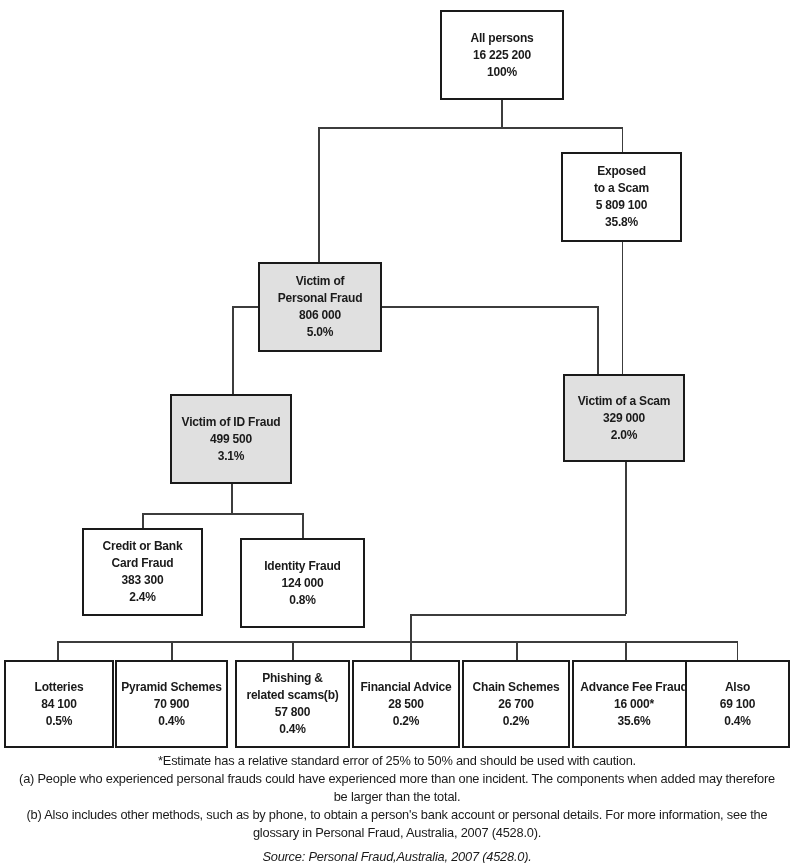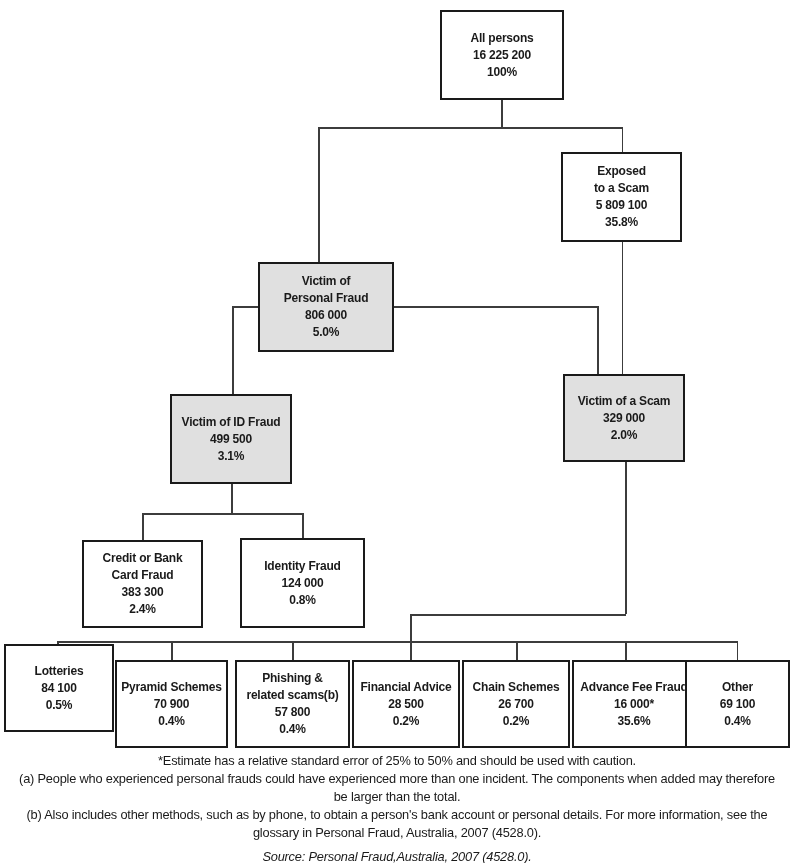--- a/index.html
+++ b/index.html
@@ -84,53 +84,53 @@
     <div class="npct">100%</div>
   </div>
 
   <div class="node" style="left:561px;top:152px;width:121px;height:90px">
     <div class="nlabel">Exposed
 to a Scam</div>
     <div class="nvalue">5 809 100</div>
     <div class="npct">35.8%</div>
   </div>
 
-  <div class="node shaded" style="left:258px;top:262px;width:136px;height:90px">
+  <div class="node shaded" style="left:258px;top:262px;width:124px;height:90px">
     <div class="nlabel">Victim of
 Personal Fraud</div>
     <div class="nvalue">806 000</div>
     <div class="npct">5.0%</div>
   </div>
 
   <div class="node shaded" style="left:170px;top:394px;width:122px;height:90px">
     <div class="nlabel">Victim of ID Fraud</div>
     <div class="nvalue">499 500</div>
     <div class="npct">3.1%</div>
   </div>
 
   <div class="node shaded" style="left:563px;top:374px;width:122px;height:88px">
     <div class="nlabel">Victim of a Scam</div>
     <div class="nvalue">329 000</div>
     <div class="npct">2.0%</div>
   </div>
 
-  <div class="node" style="left:82px;top:540px;width:121px;height:88px">
+  <div class="node" style="left:82px;top:528px;width:121px;height:88px">
     <div class="nlabel">Credit or Bank
 Card Fraud</div>
     <div class="nvalue">383 300</div>
     <div class="npct">2.4%</div>
   </div>
 
   <div class="node" style="left:240px;top:538px;width:125px;height:90px">
     <div class="nlabel">Identity Fraud</div>
     <div class="nvalue">124 000</div>
     <div class="npct">0.8%</div>
   </div>
 
-  <div class="node" style="left:4px;top:644px;width:110px;height:88px">
+  <div class="node" style="left:4px;top:660px;width:110px;height:88px">
     <div class="nlabel">Lotteries</div>
     <div class="nvalue">84 100</div>
     <div class="npct">0.5%</div>
   </div>
 
   <div class="node" style="left:115px;top:660px;width:113px;height:88px">
     <div class="nlabel">Pyramid Schemes</div>
     <div class="nvalue">70 900</div>
     <div class="npct">0.4%</div>
   </div>
@@ -154,21 +154,21 @@
     <div class="npct">0.2%</div>
   </div>
 
   <div class="node" style="left:572px;top:660px;width:124px;height:88px">
     <div class="nlabel">Advance Fee Fraud</div>
     <div class="nvalue">16 000*</div>
     <div class="npct">35.6%</div>
   </div>
 
   <div class="node" style="left:685px;top:660px;width:105px;height:88px">
-    <div class="nlabel">Other</div>
+    <div class="nlabel">Also</div>
     <div class="nvalue">69 100</div>
     <div class="npct">0.4%</div>
   </div>
 
   <div class="footnotes">
     <div class="fn-line">*Estimate has a relative standard error of 25% to 50% and should be used with caution.</div>
     <div class="fn-line">(a) People who experienced personal frauds could have experienced more than one incident.  The components when added may therefore</div>
     <div class="fn-line">be larger than the total.</div>
     <div class="fn-line">(b) Also includes other methods, such as by phone, to obtain a person's bank account or personal details.  For more information, see the</div>
     <div class="fn-line"><span>glossary in </span><span class="italic">Personal Fraud, Australia, 2007 (4528.0).</span></div>

